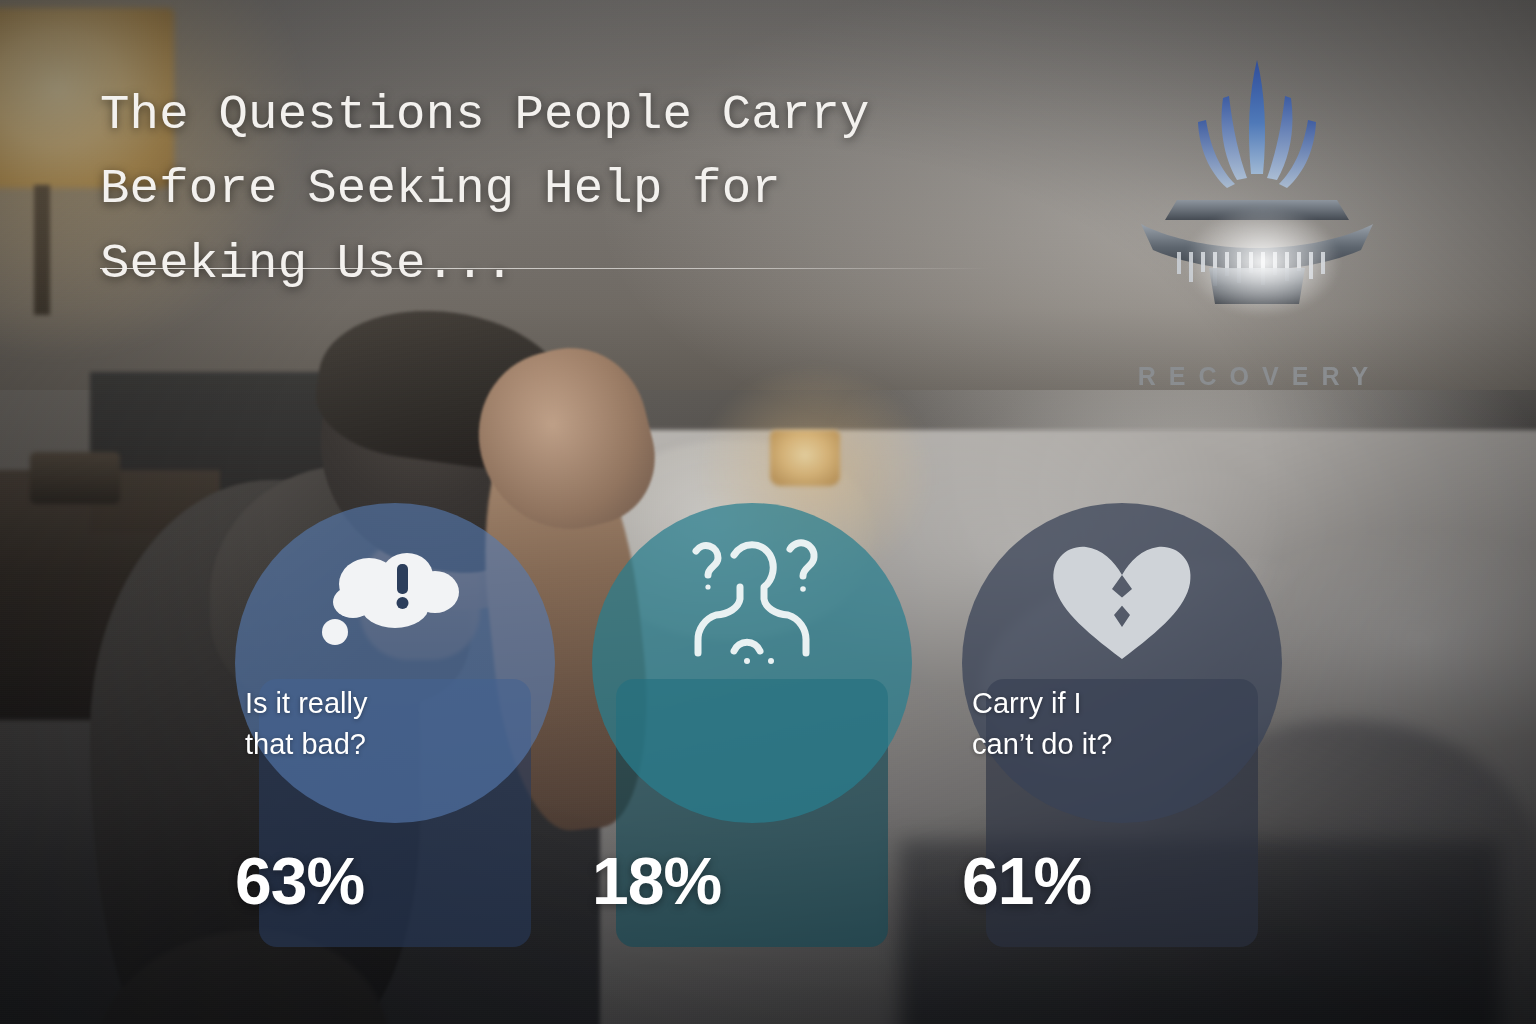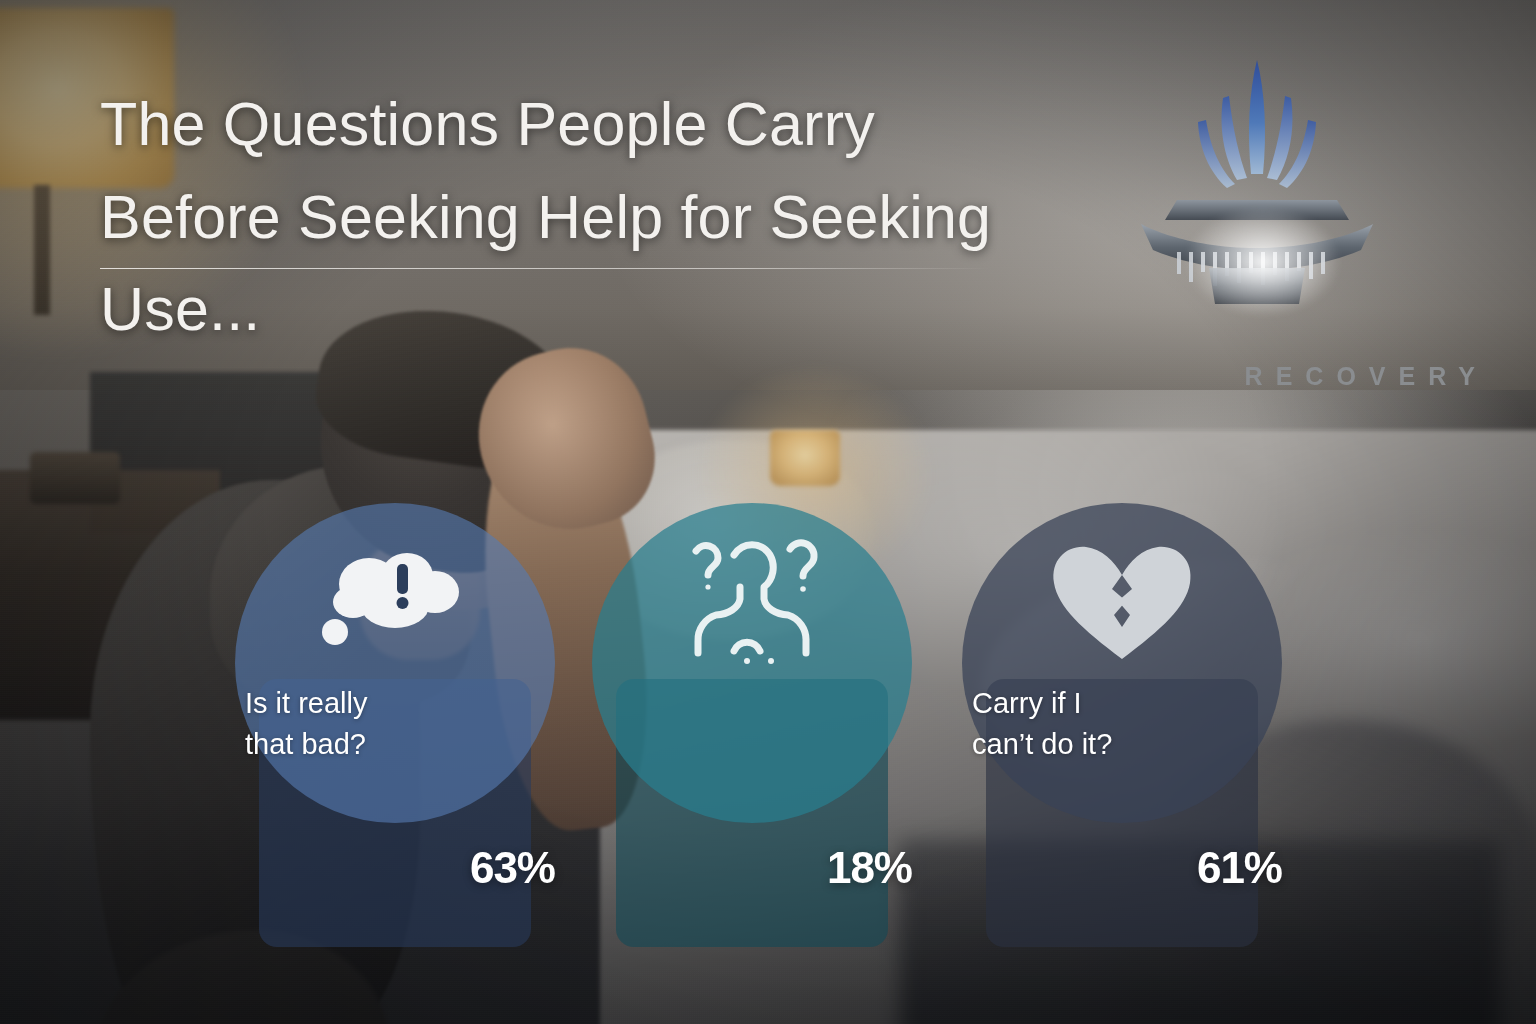--- a/index.html
+++ b/index.html
@@ -162,22 +162,22 @@
   .grain{
     position:absolute;inset:0;opacity:.18;
     background-image:
       repeating-linear-gradient(0deg, rgba(255,255,255,.05) 0 1px, rgba(0,0,0,0) 1px 2px),
       repeating-linear-gradient(90deg, rgba(255,255,255,.04) 0 1px, rgba(0,0,0,0) 1px 2px);
   }
 
   
   .headline{
     position:absolute;left:100px;top:78px;width:900px;
-    font-family:Liberation Sans, sans-serif;
-    color:#f3f1ee;font-size:61px;line-height:1.52;font-weight:400;
+    font-family:Liberation Mono, monospace;
+    color:#f3f1ee;font-size:49px;line-height:1.52;font-weight:400;
     letter-spacing:.2px;
     text-shadow:0 2px 10px rgba(0,0,0,.55);
   }
   .headline .l2{display:block;}
   .rule{
     position:absolute;left:100px;top:268px;width:890px;height:1px;
     background:linear-gradient(90deg, rgba(245,243,240,.85) 0%, rgba(245,243,240,.6) 72%, rgba(245,243,240,0) 100%);
   }
 
   
@@ -189,21 +189,21 @@
     filter:blur(3px);
   }
   .logo-name{
     position:absolute;left:0;top:258px;width:470px;text-align:center;
     font-family:"Liberation Sans",sans-serif;
     font-size:42px;font-weight:700;color:#2f5b92;letter-spacing:1.5px;
     text-shadow:0 1px 3px rgba(255,255,255,.35);
   }
   .logo-name .sc{font-size:31px;}
   .logo-sub{
-    position:absolute;left:0;top:310px;width:470px;text-align:right;
+    position:absolute;left:0;top:310px;width:470px;text-align:center;
     font-size:25px;font-weight:600;color:#8a8d90;letter-spacing:13px;
     text-indent:13px;
   }
 
   
   .cards{position:absolute;left:0;top:0;width:100%;height:100%;}
   .card{position:absolute;width:320px;height:450px;}
   .card .panel{
     position:absolute;left:24px;top:176px;width:272px;height:268px;
     border-radius:18px;
@@ -214,22 +214,22 @@
   .card .icon{
     position:absolute;left:0;top:32px;width:320px;height:130px;
     display:flex;align-items:center;justify-content:center;
   }
   .card .q{
     position:absolute;left:10px;top:180px;width:300px;
     color:#fff;font-size:29px;line-height:1.42;font-weight:400;
     text-shadow:0 1px 4px rgba(0,0,0,.35);
   }
   .card .pct{
-    position:absolute;left:0;top:340px;width:320px;text-align:right;
-    color:#fff;font-size:44px;font-weight:700;letter-spacing:-1px;
+    position:absolute;left:0;top:340px;width:320px;text-align:left;
+    color:#fff;font-size:66px;font-weight:700;letter-spacing:-1px;
     text-shadow:0 2px 8px rgba(0,0,0,.4);
   }
   
   #card-1{left:235px;top:503px;}
   #card-1 .bubble{background:rgba(86,122,178,.62);}
   #card-1 .panel{background:rgba(40,58,92,.60);}
   
   #card-2{left:592px;top:503px;}
   #card-2 .bubble{background:rgba(40,126,143,.72);}
   #card-2 .panel{background:rgba(20,72,86,.62);}

